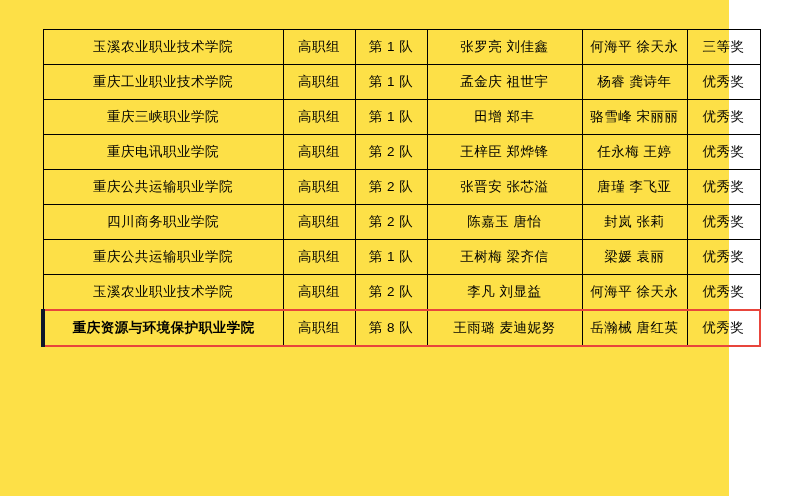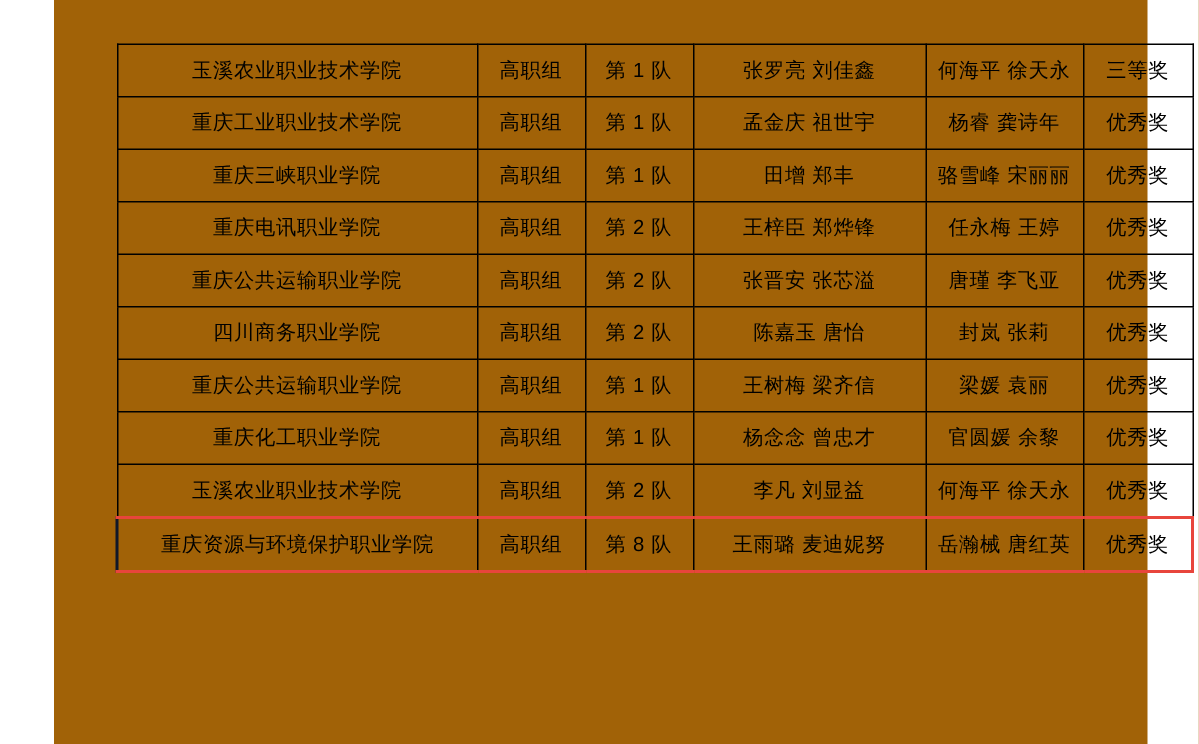--- a/index.html
+++ b/index.html
@@ -11,22 +11,21 @@
     width: 799px;
     height: 496px;
     font-family: "Liberation Sans", sans-serif;
     color: #000000;
     overflow: hidden;
   }
   #sheet {
     position: relative;
     width: 729px;
     height: 496px;
-    background: #a16207;
-    margin-left: 36px;
+    background: #fde047;
   }
   table.award-table {
     position: absolute;
     left: 41px;
     top: 29px;
     width: 717px;
     border-collapse: collapse;
     table-layout: fixed;
   }
   table.award-table td {
@@ -46,21 +45,22 @@
   col.c-team   { width: 72px; }
   col.c-members{ width: 155px; }
   col.c-coach  { width: 105px; }
   col.c-award  { width: 73px; }
 
   tr.highlight td {
     border-top: 2px solid #e8453c;
     border-bottom: 2px solid #e8453c;
   }
   tr.highlight td:first-child {
-    border-left: 2px solid #0f172a;
+    border-left: 4px solid #0f172a;
+    font-weight: bold;
   }
   tr.highlight td:last-child {
     border-right: 2px solid #e8453c;
   }
   .cell-school { font-size: 13.5px; }
 </style>
 </head>
 <body>
 
 <div id="sheet">
@@ -124,28 +124,20 @@
       </tr>
       <tr>
         <td class="cell-school">重庆公共运输职业学院</td>
         <td>高职组</td>
         <td>第 1 队</td>
         <td>王树梅  梁齐信</td>
         <td>梁媛  袁丽</td>
         <td>优秀奖</td>
       </tr>
       <tr>
-        <td class="cell-school">重庆化工职业学院</td>
-        <td>高职组</td>
-        <td>第 1 队</td>
-        <td>杨念念  曾忠才</td>
-        <td>官圆媛  余黎</td>
-        <td>优秀奖</td>
-      </tr>
-      <tr>
         <td class="cell-school">玉溪农业职业技术学院</td>
         <td>高职组</td>
         <td>第 2 队</td>
         <td>李凡  刘显益</td>
         <td>何海平  徐天永</td>
         <td>优秀奖</td>
       </tr>
       <tr class="highlight">
         <td class="cell-school">重庆资源与环境保护职业学院</td>
         <td>高职组</td>

